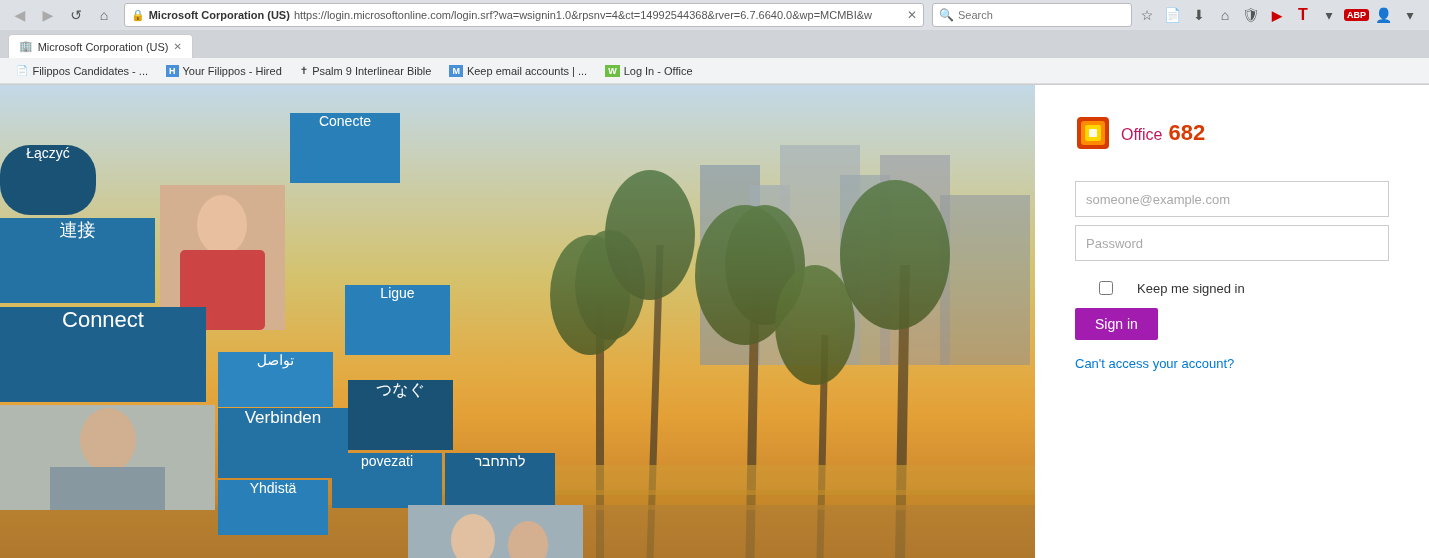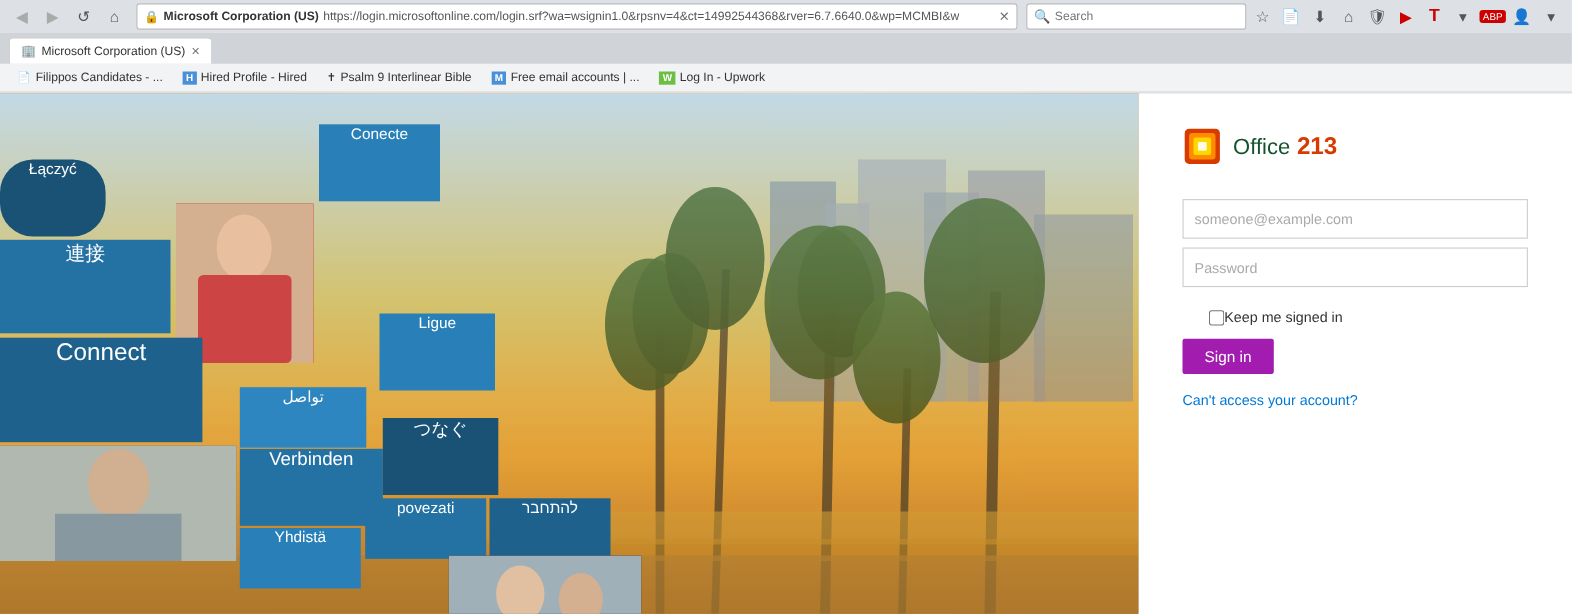--- a/index.html
+++ b/index.html
@@ -95,21 +95,21 @@
     }
     .t-icon {
       color: #cc0000;
       font-size: 16px;
       font-weight: bold;
     }
     .abp-badge {
       background: #cc0000;
       color: white;
       font-size: 9px;
-      font-weight: normal;
+      font-weight: bold;
       border-radius: 3px;
       padding: 1px 3px;
     }
 
     
     .tab-bar {
       height: 28px;
       background: #d0d4d8;
       display: flex;
       align-items: flex-end;
@@ -229,22 +229,22 @@
       border: 1px solid #ccc;
       padding: 0 10px;
       font-size: 13px;
       color: #333;
       outline: none;
       margin-bottom: 8px;
     }
     .login-input::placeholder { color: #aaa; }
     .keep-signed {
       display: flex;
-      align-items: center;
-      gap: 0;
+      align-items: flex-start;
+      gap: 24px;
       margin: 12px 0;
       padding-left: 24px;
     }
     .keep-signed input[type="checkbox"] {
       width: 14px;
       height: 14px;
     }
     .keep-signed label {
       font-size: 13px;
       color: #333;
@@ -314,33 +314,33 @@
     </div>
   </div>
 
   <div class="bookmarks-bar">
     <div class="bookmark-item">
       <span class="bookmark-icon">📄</span>
       <span>Filippos Candidates - ...</span>
     </div>
     <div class="bookmark-item">
       <span class="bookmark-icon" style="background:#4a90d9;color:white;padding:1px 3px;font-size:9px;font-weight:bold;">H</span>
-      <span>Hired Profile - Hired</span>
+      <span>Your Filippos - Hired</span>
     </div>
     <div class="bookmark-item">
       <span class="bookmark-icon">✝</span>
       <span>Psalm 9 Interlinear Bible</span>
     </div>
     <div class="bookmark-item">
       <span class="bookmark-icon" style="background:#4a90d9;color:white;padding:1px 3px;font-size:9px;font-weight:bold;">M</span>
-      <span>Free email accounts | ...</span>
+      <span>Keep email accounts | ...</span>
     </div>
     <div class="bookmark-item">
       <span class="bookmark-icon" style="background:#6fbe44;color:white;padding:1px 3px;font-size:9px;font-weight:bold;">W</span>
-      <span>Log In - Upwork</span>
+      <span>Log In - Office</span>
     </div>
   </div>
 </div>
 
 <div class="page-content">
 
   <div class="hero-panel">
 
     <div class="skyline"></div>
 
@@ -408,21 +408,21 @@
         </svg>
       </div>
 
       <div class="tile" style="left:0;top:133px;width:155px;height:85px;background:#2471a3;font-size:18px;">
         <span>連接</span>
       </div>
       <div class="tile" style="left:345px;top:200px;width:105px;height:70px;background:#2980b9;font-size:14px;">
         <span>Ligue</span>
       </div>
 
-      <div class="tile" style="left:0;top:222px;width:184px;height:95px;background:#1f618d;font-size:22px;">
+      <div class="tile" style="left:0;top:222px;width:206px;height:95px;background:#1f618d;font-size:22px;">
         <span>Connect</span>
       </div>
       <div class="tile" style="left:218px;top:267px;width:115px;height:55px;background:#2e86c1;font-size:14px;">
         <span>تواصل</span>
       </div>
 
       <div class="tile-img" style="left:0;top:320px;width:215px;height:105px;background:#888;">
         <svg width="215" height="105" viewBox="0 0 215 105">
           <rect width="215" height="105" fill="#b0b8b0"></rect>
           <ellipse cx="108" cy="35" rx="28" ry="32" fill="#d0b090"></ellipse>
@@ -463,21 +463,21 @@
 
     <div class="office-logo">
 
       <svg width="36" height="36" viewBox="0 0 36 36">
         <rect x="2" y="2" width="32" height="32" rx="4" fill="#d83b01"></rect>
         <rect x="6" y="6" width="24" height="24" rx="3" fill="#ff8c00"></rect>
         <rect x="10" y="10" width="16" height="16" rx="2" fill="#ffd700"></rect>
         <rect x="14" y="14" width="8" height="8" rx="1" fill="white" opacity="0.9"></rect>
       </svg>
       <div>
-        <span style="font-size:20px;color:#14532d;font-weight:300;">Office</span><span style="font-size:22px;color:#d83b01;font-weight:600;"> 213</span>
+        <span style="font-size:16px;color:#be185d;font-weight:300;">Office</span><span style="font-size:22px;color:#d83b01;font-weight:600;"> 682</span>
       </div>
     </div>
 
 
     <input type="email" class="login-input" placeholder="someone@example.com" style="">
     <input type="password" class="login-input" placeholder="Password" style="">
 
     <div class="keep-signed">
       <input type="checkbox" style="">
       <label>Keep me signed in</label>

